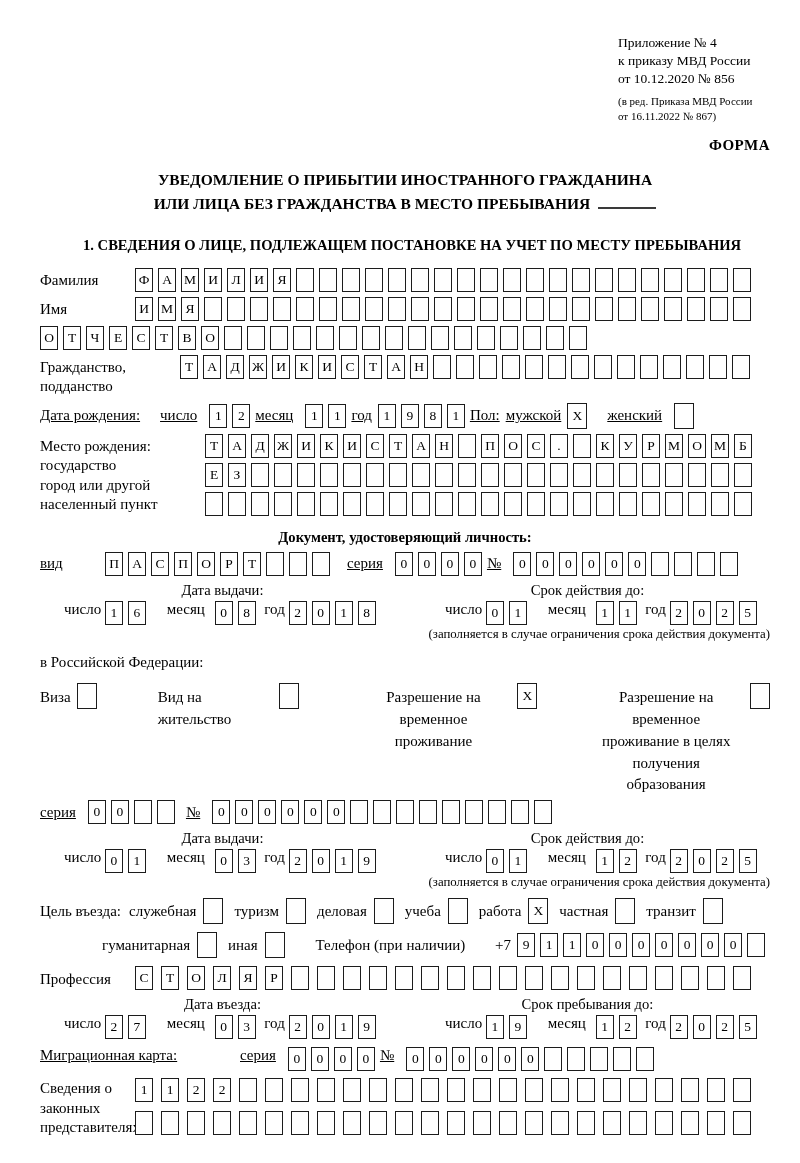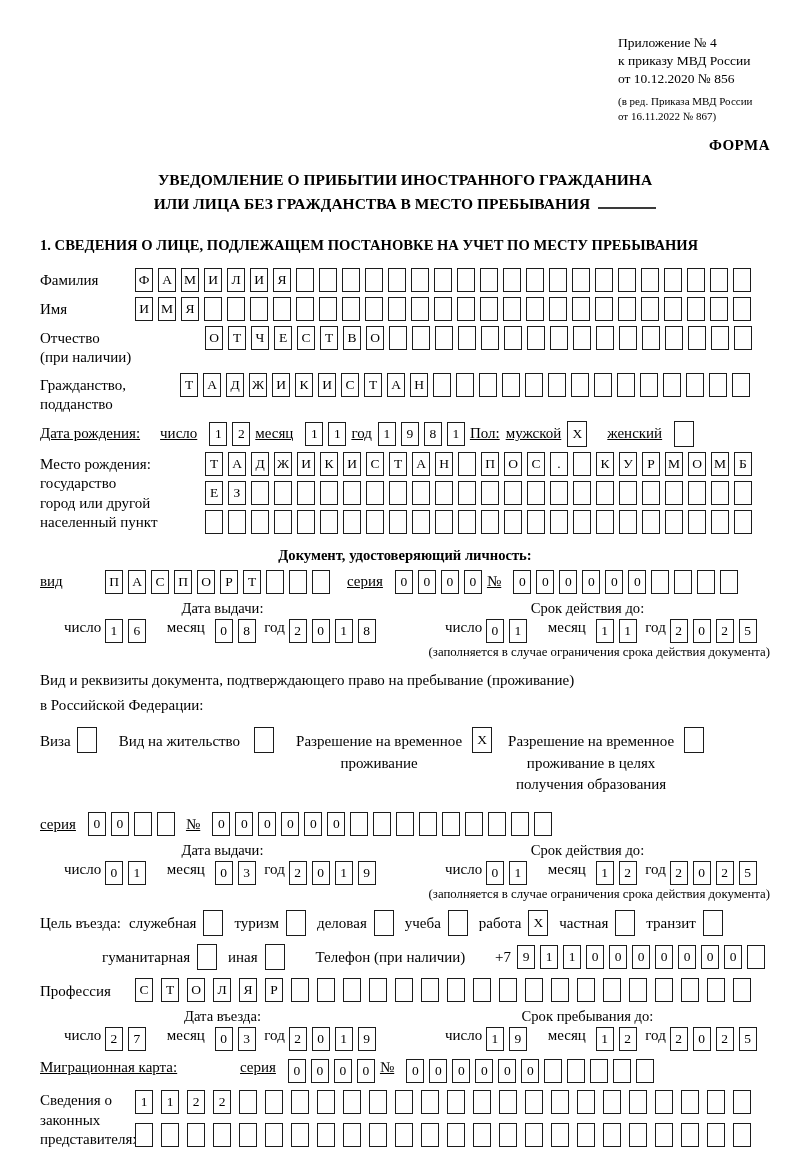--- a/index.html
+++ b/index.html
@@ -6,21 +6,21 @@
   body{width:800px;height:1163px;overflow:hidden;color:#000;
        font-family:"Liberation Serif","DejaVu Serif",serif;font-size:15px;}
   .page{box-sizing:border-box;width:800px;height:967px;padding:34px 30px 0 40px;}
   
   .hdr{margin-left:578px;font-size:13.5px;line-height:1.35;}
   .hdr .ed{margin-top:5px;font-size:11px;}
   .forma{text-align:right;font-weight:bold;font-size:15px;margin-top:14px;letter-spacing:.5px;}
   
   .title{text-align:center;font-weight:bold;font-size:15.5px;line-height:1.5;margin-top:14px;}
   .title .uline{display:inline-block;width:58px;border-bottom:2px solid #3a3a3a;margin-left:8px;vertical-align:baseline;}
-  .sec{font-weight:bold;font-size:14.6px;margin-top:22px;margin-bottom:14px;}
+  .sec{font-weight:bold;font-size:14.6px;margin-top:22px;margin-bottom:14px;margin-left:43px;}
   
   .cell{display:inline-block;box-sizing:border-box;width:18px;height:24px;border:1.7px solid #1c1c1c;
         margin-right:5px;text-align:center;line-height:21px;font-size:13.5px;vertical-align:middle;background:#fff;}
   .wide .cell{margin-right:8px;}
   .cbx .cell{width:20px;height:26px;line-height:23px;margin-right:0;}
   .cellrow{white-space:nowrap;display:inline-block;vertical-align:top;}
   
   .f-row{display:flex;align-items:flex-start;margin-bottom:5px;}
   .f-label{flex:none;line-height:1.3;padding-top:3px;}
   .w95{width:95px;} .w140{width:140px;} .w165{width:165px;} .w65{width:65px;} .w170{width:170px;}
@@ -32,21 +32,21 @@
   .doc-head{text-align:center;font-weight:bold;font-size:14.6px;margin:8px 0 6px 0;}
   
   .dates{display:flex;margin-top:6px;}
   .dcol-l{width:365px;} .dcol-r{flex:1;}
   .dhead{text-align:center;font-size:14.6px;margin-bottom:2px;}
   .drow{white-space:nowrap;padding-left:24px;}
   .dcol-r .drow{padding-left:40px;}
   .dnote{font-size:12.8px;text-align:right;margin-top:2px;margin-bottom:8px;}
   .intro{margin-top:4px;line-height:1.7;}
   
-  .opts{display:flex;align-items:flex-start;margin-top:8px;margin-bottom:16px;}
+  .opts{display:flex;align-items:flex-start;margin-top:8px;margin-bottom:4px;gap:39px;}
   .opt{display:flex;align-items:flex-start;}
   .opt-label{padding-top:4px;line-height:1.45;}
   .opt-label.ctr{text-align:center;}
   .opt .cbx{margin-left:10px;}
   
   .p-row{display:flex;align-items:center;white-space:nowrap;margin-bottom:8px;}
   .p-item{display:flex;align-items:center;margin-right:11px;}
   .p-item .cbx{margin-left:7px;}
 </style>
 </head>
@@ -76,24 +76,20 @@
     <div class="f-label w95">Фамилия</div>
     <div class="cellrow"><span class="cell">Ф</span><span class="cell">А</span><span class="cell">М</span><span class="cell">И</span><span class="cell">Л</span><span class="cell">И</span><span class="cell">Я</span><span class="cell"></span><span class="cell"></span><span class="cell"></span><span class="cell"></span><span class="cell"></span><span class="cell"></span><span class="cell"></span><span class="cell"></span><span class="cell"></span><span class="cell"></span><span class="cell"></span><span class="cell"></span><span class="cell"></span><span class="cell"></span><span class="cell"></span><span class="cell"></span><span class="cell"></span><span class="cell"></span><span class="cell"></span><span class="cell"></span></div>
   </div>
 
   <div class="f-row">
     <div class="f-label w95">Имя</div>
     <div class="cellrow"><span class="cell">И</span><span class="cell">М</span><span class="cell">Я</span><span class="cell"></span><span class="cell"></span><span class="cell"></span><span class="cell"></span><span class="cell"></span><span class="cell"></span><span class="cell"></span><span class="cell"></span><span class="cell"></span><span class="cell"></span><span class="cell"></span><span class="cell"></span><span class="cell"></span><span class="cell"></span><span class="cell"></span><span class="cell"></span><span class="cell"></span><span class="cell"></span><span class="cell"></span><span class="cell"></span><span class="cell"></span><span class="cell"></span><span class="cell"></span><span class="cell"></span></div>
   </div>
 
   <div class="f-row">
-    <div class="f-label w165">
-      <div>Отчество</div>
-      <div>(при наличии)</div>
-    </div>
     <div class="cellrow"><span class="cell">О</span><span class="cell">Т</span><span class="cell">Ч</span><span class="cell">Е</span><span class="cell">С</span><span class="cell">Т</span><span class="cell">В</span><span class="cell">О</span><span class="cell"></span><span class="cell"></span><span class="cell"></span><span class="cell"></span><span class="cell"></span><span class="cell"></span><span class="cell"></span><span class="cell"></span><span class="cell"></span><span class="cell"></span><span class="cell"></span><span class="cell"></span><span class="cell"></span><span class="cell"></span><span class="cell"></span><span class="cell"></span></div>
   </div>
 
   <div class="f-row">
     <div class="f-label w140">
       <div>Гражданство,</div>
       <div>подданство</div>
     </div>
     <div class="cellrow"><span class="cell">Т</span><span class="cell">А</span><span class="cell">Д</span><span class="cell">Ж</span><span class="cell">И</span><span class="cell">К</span><span class="cell">И</span><span class="cell">С</span><span class="cell">Т</span><span class="cell">А</span><span class="cell">Н</span><span class="cell"></span><span class="cell"></span><span class="cell"></span><span class="cell"></span><span class="cell"></span><span class="cell"></span><span class="cell"></span><span class="cell"></span><span class="cell"></span><span class="cell"></span><span class="cell"></span><span class="cell"></span><span class="cell"></span><span class="cell"></span></div>
   </div>
@@ -168,21 +164,20 @@
         <span>месяц</span><span class="gap6"></span>
         <span class="cellrow"><span class="cell">1</span><span class="cell">1</span></span>
         <span>год</span>
         <span class="cellrow"><span class="cell">2</span><span class="cell">0</span><span class="cell">2</span><span class="cell">5</span></span>
       </div>
     </div>
   </div>
   <div class="dnote">(заполняется в случае ограничения срока действия документа)</div>
 
   <div class="intro">
-    <div>Вид и реквизиты документа, подтверждающего право на пребывание (проживание)</div>
     <div>в Российской Федерации:</div>
   </div>
   <div class="opts">
     <div class="opt">
       <div class="opt-label">Виза</div>
       <div class="cbx cellrow" style="margin-left:6px;"><span class="cell"></span></div>
     </div>
     <div class="opt" style="margin-left:22px;">
       <div class="opt-label">Вид на жительство</div>
       <div class="cbx cellrow" style="margin-left:14px;"><span class="cell"></span></div>

